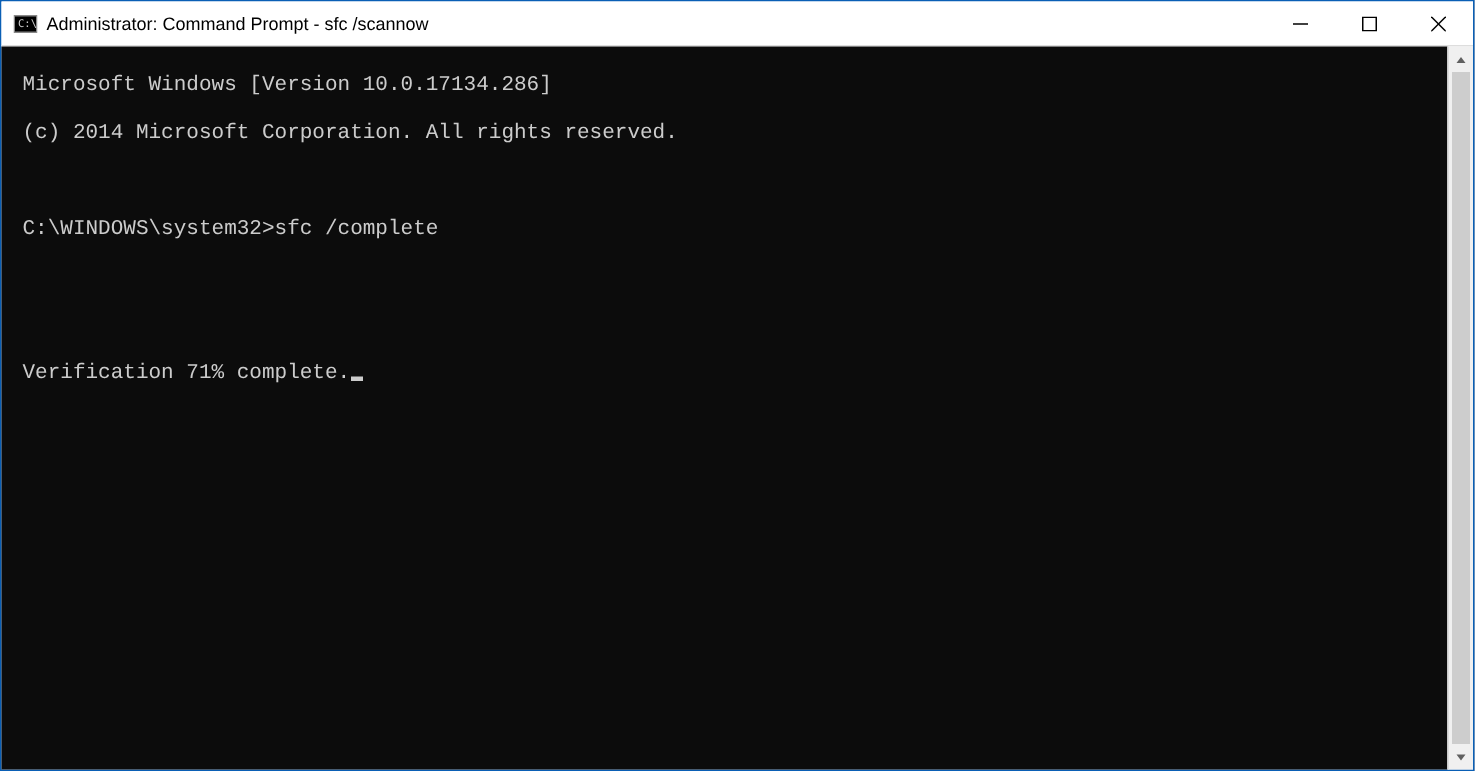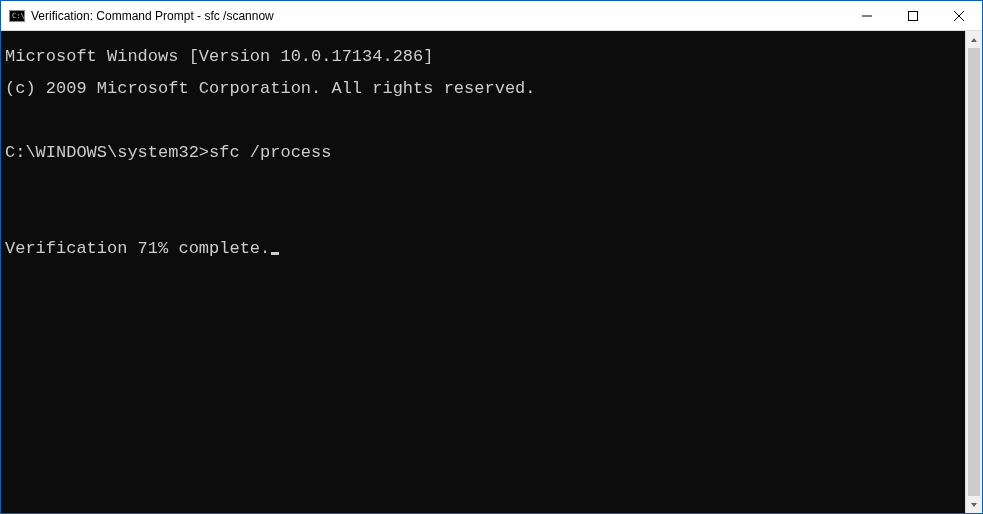--- a/index.html
+++ b/index.html
@@ -59,23 +59,23 @@
   .client {
     flex: 1 1 auto;
     display: flex;
     min-height: 0;
   }
   .console {
     flex: 1 1 auto;
     background: #0c0c0c;
     color: #cccccc;
     font-family: Consolas, "Courier New", monospace;
-    font-size: 17px;
+    font-size: 14px;
     line-height: 16px;
-    padding: 2px 4px;
+    padding: 2px 14px;
     white-space: pre;
     overflow: hidden;
   }
   .console .line { min-height: 16px; }
   .prompt-line span { display:inline;text-align:center; }
   .cursor {
     display: inline-block;
     width: 8px;
     height: 3px;
     background: #cccccc;
@@ -116,21 +116,21 @@
 
 <div class="window">
 
   <div class="titlebar">
     <span class="icon">
       <svg width="16" height="16" viewBox="0 0 16 16">
         <rect x="0.5" y="2.5" width="15" height="11" fill="#000" stroke="#888" stroke-width="1"></rect>
         <text x="3" y="10" font-family="Consolas,monospace" font-size="7" fill="#ccc">C:\</text>
       </svg>
     </span>
-    <span class="title-text">Verification: Command Prompt - sfc  /scannow</span>
+    <span class="title-text">Administrator: Command Prompt - sfc  /scannow</span>
     <span class="spacer"></span>
     <div class="winbtn">
       <svg width="10" height="10" viewBox="0 0 10 10">
           <line x1="0" y1="5" x2="10" y2="5" stroke="#000" stroke-width="1"></line>
         </svg>
     </div>
     <div class="winbtn">
       <svg width="10" height="10" viewBox="0 0 10 10">
           <rect x="0.5" y="0.5" width="9" height="9" fill="none" stroke="#000" stroke-width="1"></rect>
         </svg>
@@ -139,23 +139,23 @@
       <svg width="10" height="10" viewBox="0 0 10 10">
           <line x1="0" y1="0" x2="10" y2="10" stroke="#000" stroke-width="1"></line>
           <line x1="10" y1="0" x2="0" y2="10" stroke="#000" stroke-width="1"></line>
         </svg>
     </div>
   </div>
 
   <div class="client">
     <div class="console">
 <div class="line">Microsoft Windows [Version 10.0.17134.286]</div>
-<div class="line">(c) 2009 Microsoft Corporation. All rights reserved.</div>
+<div class="line">(c) 2014 Microsoft Corporation. All rights reserved.</div>
 <div class="line"></div>
-<div class="line prompt-line"><span>C:\WINDOWS\system32&gt;</span><span>sfc /process</span></div>
+<div class="line prompt-line"><span>C:\WINDOWS\system32&gt;</span><span>sfc /complete</span></div>
 <div class="line"></div>
 <div class="line"></div>
 <div class="line"><span>Verification 71% complete.</span><span class="cursor"></span></div>
     </div>
 
     <div class="scrollbar">
       <div class="sb-btn">
         <svg width="8" height="8" viewBox="0 0 8 8">
             <polygon points="4,2 7,6 1,6" fill="#606060"></polygon>
           </svg>

